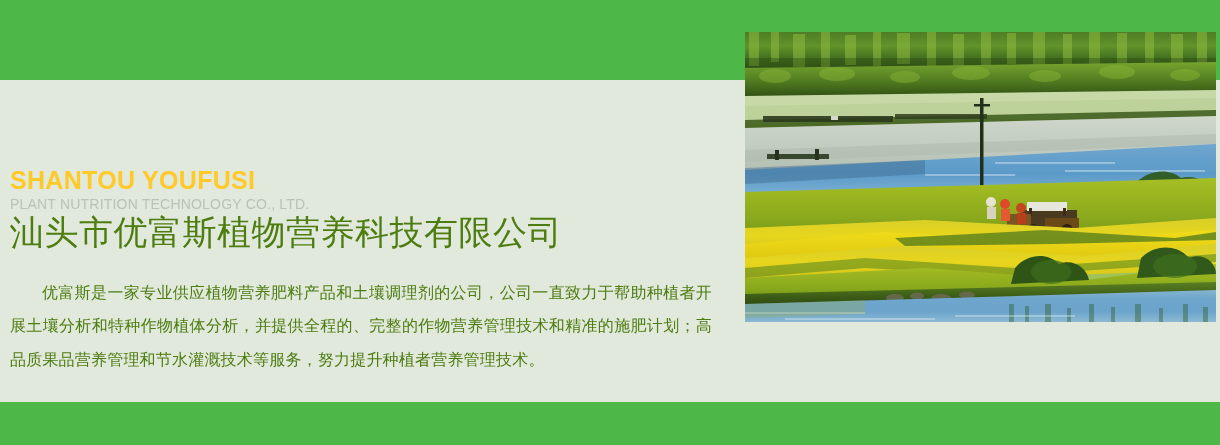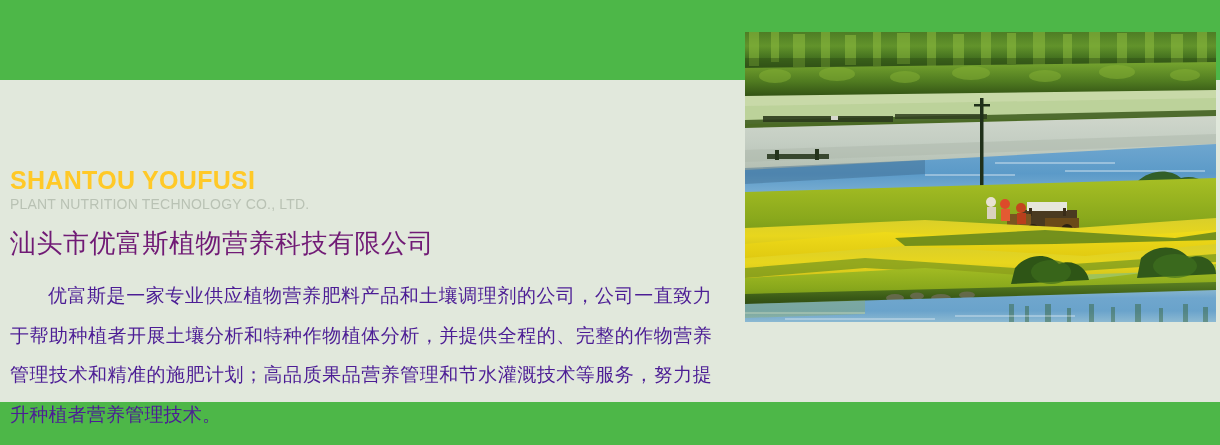--- a/index.html
+++ b/index.html
@@ -44,34 +44,34 @@
   .brand-sub {
     margin-top:2px;
     font-size:14px;
     font-weight:normal;
     letter-spacing:0.2px;
     color:#b9c2b4;
     line-height:1.15;
     white-space:nowrap;
   }
   .brand-cn {
-    margin-top:16px;
-    font-size:26px;
-    color:#701a75;
+    margin-top:0;
+    font-size:34px;
+    color:#4d7c0f;
     letter-spacing:0.5px;
     line-height:1.2;
     white-space:nowrap;
   }
 
   .about {
     position:absolute;
     left:10px; top:276px;
     width:702px;
-    font-size:19px;
-    color:#4c1d95;
+    font-size:16px;
+    color:#4d7c0f;
     line-height:2.08;
     text-align:justify;
     text-indent:2em;
     letter-spacing:0.2px;
   }
 
   
   .photo {
     position:absolute;
     left:745px; top:32px;

